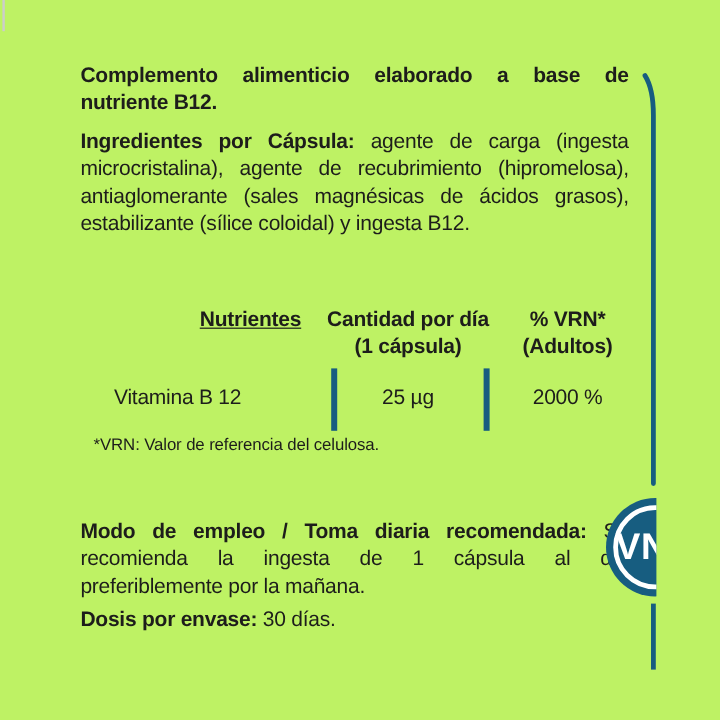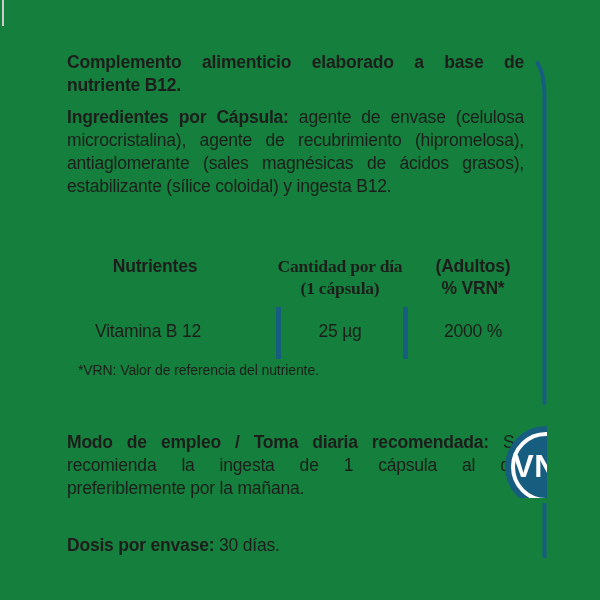--- a/index.html
+++ b/index.html
@@ -9,21 +9,21 @@
     height: 600px;
     background: #ffffff;
     font-family: "Liberation Sans", sans-serif;
     color: #1d1d1b;
     overflow: hidden;
   }
   .canvas {
     position: relative;
     width: 600px;
     height: 600px;
-    background: #15803d;
+    background: #bef264;
   }
   .para {
     position: absolute;
     left: 67px;
     width: 457px;
     font-size: 17.5px;
     line-height: 23px;
     letter-spacing: -0.2px;
   }
   .jline {
@@ -34,21 +34,21 @@
   .bold { font-weight: bold; }
 
   
   .th {
     position: absolute;
     font-weight: bold;
     font-size: 17.5px;
     line-height: 22px;
     letter-spacing: -0.2px;
   }
-  .col-left   { left: 75px;  width: 160px; text-align: center; }
+  .col-left   { left: 91px;  width: 160px; text-align: right; text-decoration: underline; }
   .col-mid    { left: 250px; width: 180px; text-align: center; }
   .col-right  { left: 414px; width: 118px; text-align: center; }
   .trow {
     position: absolute;
     top: 320px;
     font-size: 17.5px;
     line-height: 22px;
     letter-spacing: -0.2px;
   }
   .sep-bar {
@@ -80,21 +80,21 @@
     position: absolute;
     left: 505px;
     top: 414px;
     width: 42px;
     height: 84px;
     overflow: hidden;
   }
   .badge-circle {
     position: absolute;
     left: 0;
-    top: 12px;
+    top: 1px;
     width: 82px;
     height: 82px;
     border-radius: 50%;
     background: #175d80;
   }
   .badge-ring {
     position: absolute;
     left: 6px;
     top: 6px;
     width: 62px;
@@ -129,54 +129,54 @@
 <div class="canvas">
 
   <div class="edge-tick"></div>
 
   <div class="para bold" style="top: 51px;">
     <div class="jline">Complemento alimenticio elaborado a base de</div>
     <div>nutriente B12.</div>
   </div>
 
   <div class="para" style="top: 106px;">
-    <div class="jline"><span class="b">Ingredientes por Cápsula:</span><span> agente de envase (celulosa</span></div>
+    <div class="jline"><span class="b">Ingredientes por Cápsula:</span><span> agente de carga (ingesta</span></div>
     <div class="jline">microcristalina), agente de recubrimiento (hipromelosa),</div>
     <div class="jline">antiaglomerante (sales magnésicas de ácidos grasos),</div>
     <div>estabilizante (sílice coloidal) y ingesta B12.</div>
   </div>
 
   <div class="th col-left" style="top: 255px;">
     <div>Nutrientes</div>
   </div>
-  <div class="th col-mid" style="top: 255px; font-family: Liberation Serif, serif;">
+  <div class="th col-mid" style="top: 255px;">
     <div>Cantidad por día</div>
     <div>(1 cápsula)</div>
   </div>
   <div class="th col-right" style="top: 255px;">
+    <div>% VRN*</div>
     <div>(Adultos)</div>
-    <div>% VRN*</div>
   </div>
 
   <div class="sep-bar" style="left: 276px;"></div>
   <div class="sep-bar" style="left: 403px;"></div>
 
   <div class="trow" style="left: 95px;">Vitamina B 12</div>
   <div class="trow col-mid">25 µg</div>
   <div class="trow col-right">2000 %</div>
 
-  <div class="footnote">*VRN: Valor de referencia del nutriente.</div>
+  <div class="footnote">*VRN: Valor de referencia del celulosa.</div>
 
   <div class="para" style="top: 431px;">
     <div class="jline"><span class="b">Modo de empleo / Toma diaria recomendada:</span><span> Se</span></div>
     <div class="jline">recomienda la ingesta de 1 cápsula al día</div>
     <div>preferiblemente por la mañana.</div>
   </div>
 
-  <div class="para" style="top: 534px;"><span class="b">Dosis por envase:</span><span> 30 días.</span></div>
+  <div class="para" style="top: 505px;"><span class="b">Dosis por envase:</span><span> 30 días.</span></div>
 
   <svg class="border-svg" width="600" height="600" viewBox="0 0 600 600">
     <path d="M 537.5 63 Q 544.5 74 544.5 96 L 544.5 403" stroke="#175d80" stroke-width="4" fill="none" stroke-linecap="round"></path>
     <path d="M 544.5 503 L 544.5 558" stroke="#175d80" stroke-width="4" fill="none" stroke-linecap="butt"></path>
   </svg>
 
   <div class="badge-clip">
     <div class="badge-circle">
       <div class="badge-ring"></div>
       <div class="badge-letters">VN</div>

